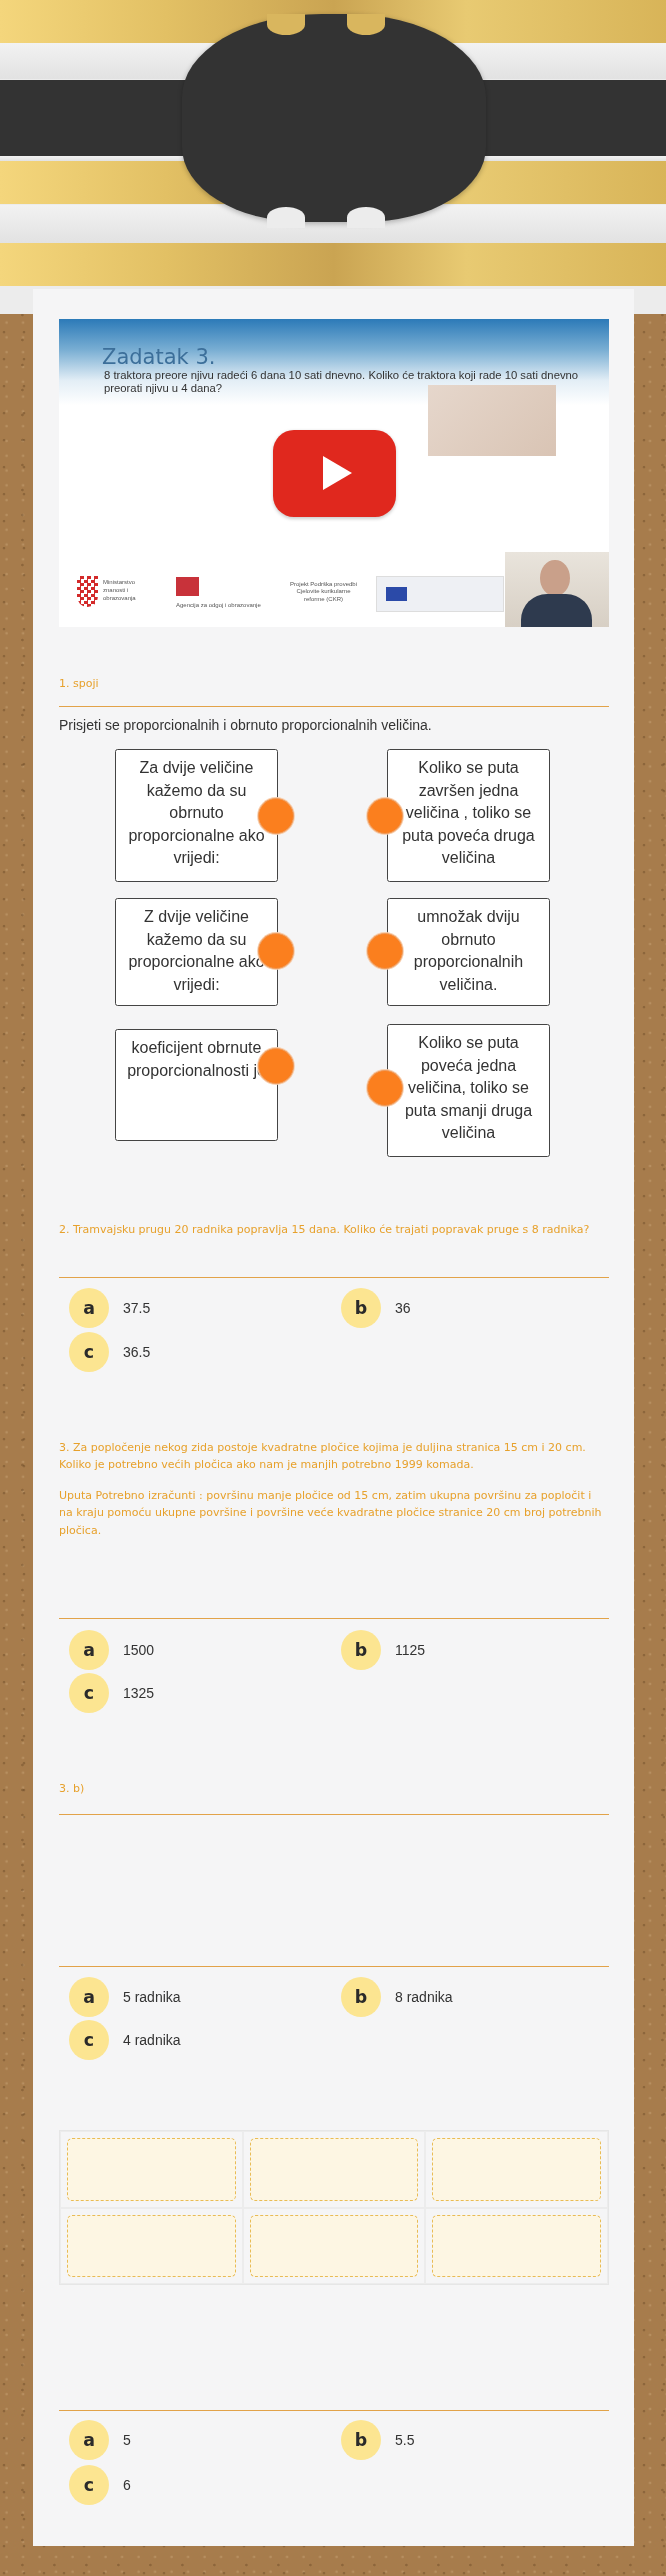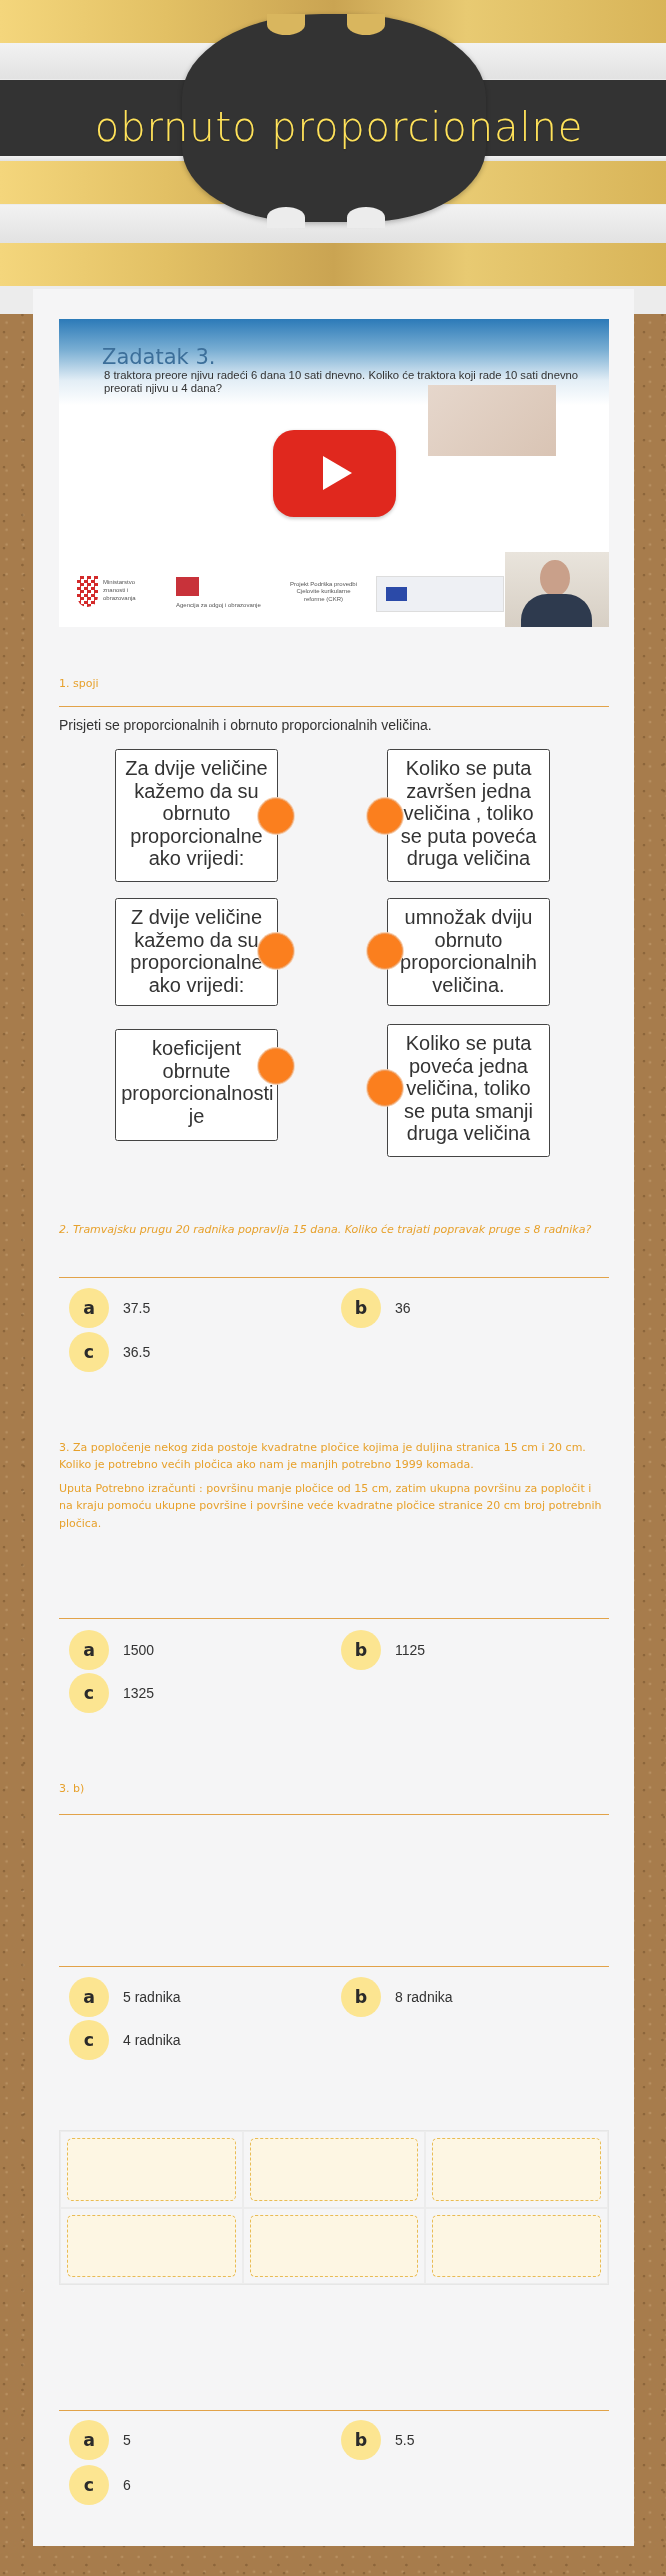--- a/index.html
+++ b/index.html
@@ -74,27 +74,27 @@
       background: linear-gradient(180deg, #e9e4dc 0%, #d7cfc4 100%);
     }
     .presenter .head { position: absolute; left: 35px; top: 8.7px; width: 29.5px; height: 36px; border-radius: 50%; background: #c9a08a; }
     .presenter .body { position: absolute; left: 15.6px; top: 42px; width: 71px; height: 35px; border-radius: 26px 26px 0 0; background: #2e3a4e; }
 
     
     .q-title {
       position: absolute; left: 26px; width: 547px;
       color: #e7a12c; font-family: "DejaVu Sans", sans-serif; font-size: 11px; line-height: 17.4px;
     }
-    .q-hint { margin-top: 6px; display: block; }
+    .q-hint { margin-top: 13px; display: block; }
     .rule { position: absolute; left: 26px; width: 550px; height: 0.9px; background: #e2a349; }
     .instruction { position: absolute; left: 26px; top: 428px; font-size: 14px; color: #333; }
 
     .match-box {
       position: absolute; width: 163px; background: #fff; border: 0.9px solid #444; border-radius: 2.6px;
-      font-size: 20px; color: #333; text-align: center; line-height: 22.6px; padding: 7px 5.2px;
+      font-size: 16px; color: #333; text-align: center; line-height: 22.6px; padding: 7px 5.2px;
     }
     .dot {
       position: absolute; width: 36px; height: 36px; border-radius: 50%;
       background: #fb7f1e; border: 1.7px solid #ef9b5c; box-shadow: 0 0 0 0.9px #f8cfae;
     }
 
     .answer { position: absolute; display: flex; align-items: center; }
     .answer .letter {
       width: 40px; height: 40px; border-radius: 50%; background: #fce591;
       display: flex; align-items: center; justify-content: center;
@@ -120,21 +120,21 @@
   <div class="stripe gold s5"></div>
   <div class="stripe white s6"></div>
   <div class="stripe gold s7"></div>
   <div class="stripe s8"></div>
   <div class="badge-shape"></div>
   <div class="badge-scallop" style="left:267px;top:14px;"></div>
   <div class="badge-scallop" style="left:347px;top:14px;"></div>
   <div class="badge-scallop b" style="left:267px;top:207px;"></div>
   <div class="badge-scallop b" style="left:347px;top:207px;"></div>
   <h1 class="title">
-    <span>obrnuto proporcionalne</span><br>
+    <br>
   </h1>
 </div>
 
 <div class="card">
 
   <div class="video">
     <div class="slide-title">Zadatak 3.</div>
     <div class="slide-text">8 traktora preore njivu radeći 6 dana 10 sati dnevno. Koliko će traktora koji rade 10 sati dnevno preorati njivu u 4 dana?</div>
     <div class="photo"></div>
     <div class="play-btn"></div>
@@ -164,21 +164,21 @@
   <div class="match-box" style="left:82px;top:609px;height:108px;">Z dvije veličine kažemo da su proporcionalne ako vrijedi:</div>
   <div class="dot" style="left:225px;top:644px;"></div>
   <div class="match-box" style="left:354px;top:609px;height:108px;">umnožak dviju obrnuto proporcionalnih veličina.</div>
   <div class="dot" style="left:334px;top:644px;"></div>
 
   <div class="match-box" style="left:82px;top:740px;height:112px;">koeficijent obrnute proporcionalnosti je</div>
   <div class="dot" style="left:225px;top:759px;"></div>
   <div class="match-box" style="left:354px;top:735px;height:133px;">Koliko se puta poveća jedna veličina, toliko se puta smanji druga veličina</div>
   <div class="dot" style="left:334px;top:781px;"></div>
 
-  <div class="q-title" style="top:932px;font-style:italic;">2. Tramvajsku prugu 20 radnika popravlja 15 dana. Koliko će trajati popravak pruge s 8 radnika?</div>
+  <div class="q-title" style="top:932px;">2. Tramvajsku prugu 20 radnika popravlja 15 dana. Koliko će trajati popravak pruge s 8 radnika?</div>
   <div class="rule" style="top:988px;"></div>
   <div class="answer" style="left:36px;top:999px;">
     <span class="letter">a</span>
     <span class="val">37.5</span>
   </div>
   <div class="answer" style="left:308px;top:999px;">
     <span class="letter">b</span>
     <span class="val">36</span>
   </div>
   <div class="answer" style="left:36px;top:1043px;">

